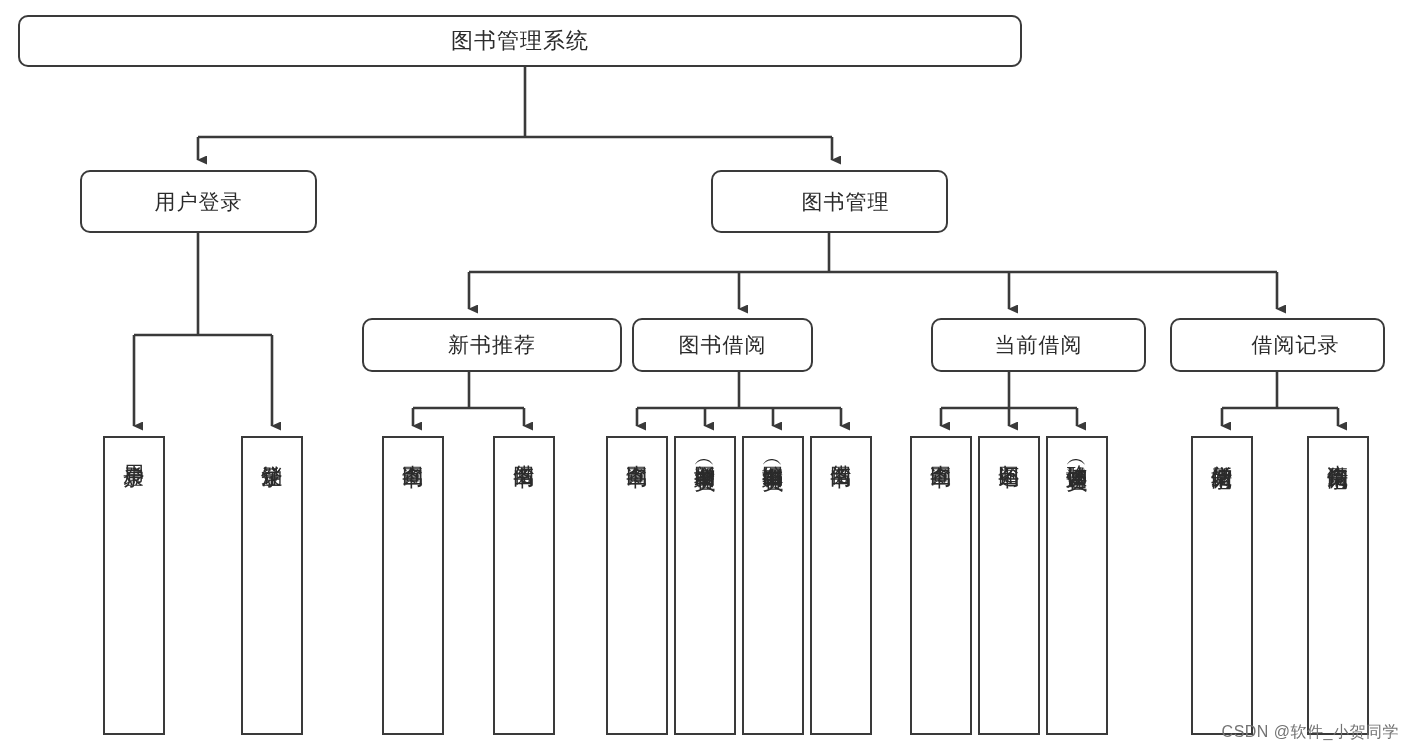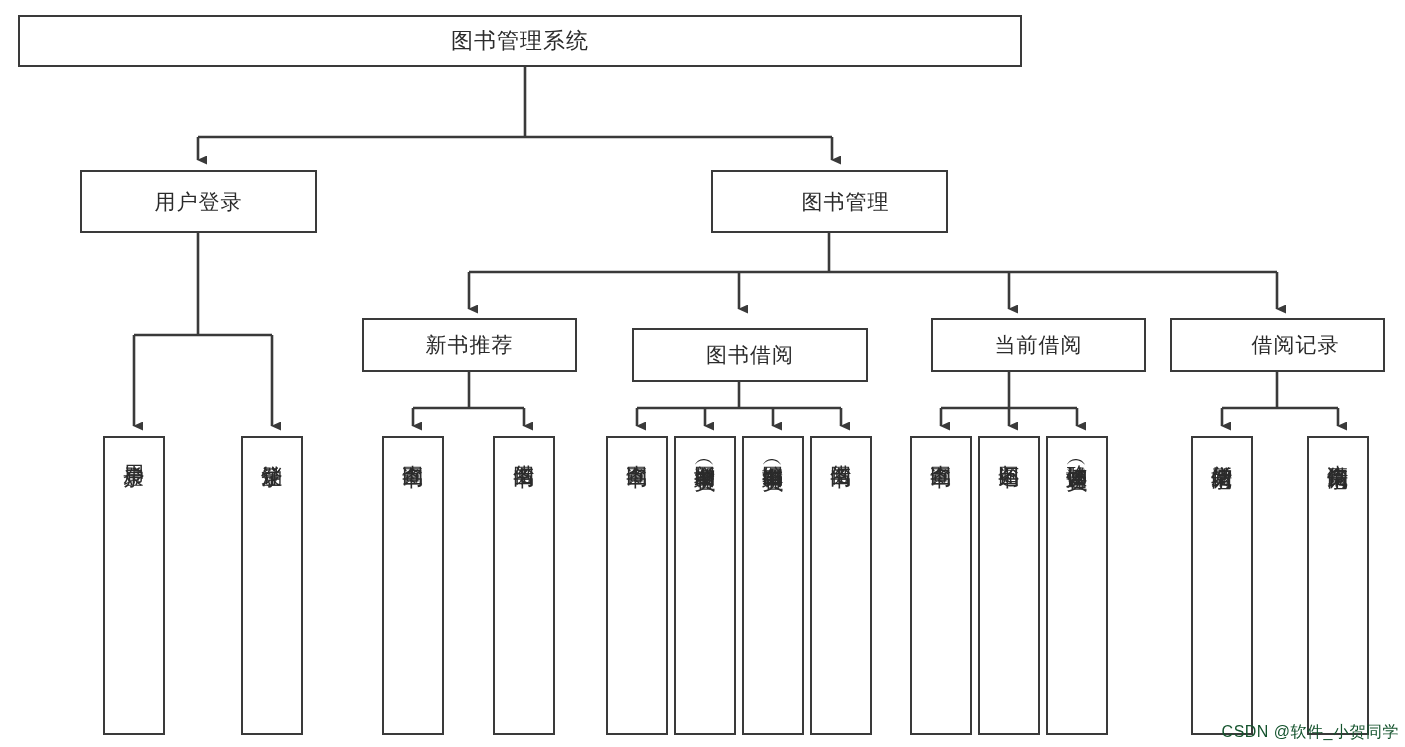--- a/index.html
+++ b/index.html
@@ -33,20 +33,21 @@
     background: #ffffff;
     display: flex;
     align-items: center;
     justify-content: center;
     color: #2b2b2b;
   }
   .node.horiz {
     font-size: 21px;
     letter-spacing: 1px;
     line-height: 1.2;
+    border-radius: 10px;
   }
   .node.root {
     font-size: 22px;
   }
   .node.vert {
     padding: 10px 0;
     align-items: flex-start;
   }
   .vlabel {
     writing-mode: vertical-rl;
@@ -55,21 +56,21 @@
     line-height: 1.12;
     letter-spacing: 1px;
     white-space: nowrap;
     display: block;
   }
   .watermark {
     position: absolute;
     right: 6px;
     bottom: 4px;
     font-size: 16px;
-    color: #14532d;
+    color: #737373;
     letter-spacing: 0.5px;
     white-space: nowrap;
     user-select: none;
   }
 </style>
 </head>
 <body>
 
 <div id="canvas">
 
@@ -121,22 +122,22 @@
       <path d="M1222,408 L1222,426" marker-end="url(#arrow)"></path>
       <path d="M1338,408 L1338,426" marker-end="url(#arrow)"></path>
     </g>
   </svg>
 
   <div class="node horiz root" style="left:18px; top:15px; width:1004px; height:52px;">图书管理系统</div>
 
   <div class="node horiz" style="left:80px; top:170px; width:237px; height:63px;">用户登录</div>
   <div class="node horiz" style="left:711px; top:170px; width:237px; height:63px;padding-left:32px;">图书管理</div>
 
-  <div class="node horiz" style="left:362px; top:318px; width:215px; height:54px;">新书推荐</div>
-  <div class="node horiz" style="left:632px; top:328px; width:236px; height:54px;">图书借阅</div>
+  <div class="node horiz" style="left:362px; top:318px; width:260px; height:54px;">新书推荐</div>
+  <div class="node horiz" style="left:632px; top:318px; width:181px; height:54px;">图书借阅</div>
   <div class="node horiz" style="left:902px; top:318px; width:215px; height:54px;margin-left:29px;">当前借阅</div>
   <div class="node horiz" style="left:1170px; top:318px; width:215px; height:54px;padding-left:36px;">借阅记录</div>
 
   <div class="node vert" style="left:103px; top:436px; width:62px; height:299px;">
     <span class="vlabel">用户登录</span>
   </div>
   <div class="node vert" style="left:241px; top:436px; width:62px; height:299px;">
     <span class="vlabel">注销登录</span>
   </div>
 

